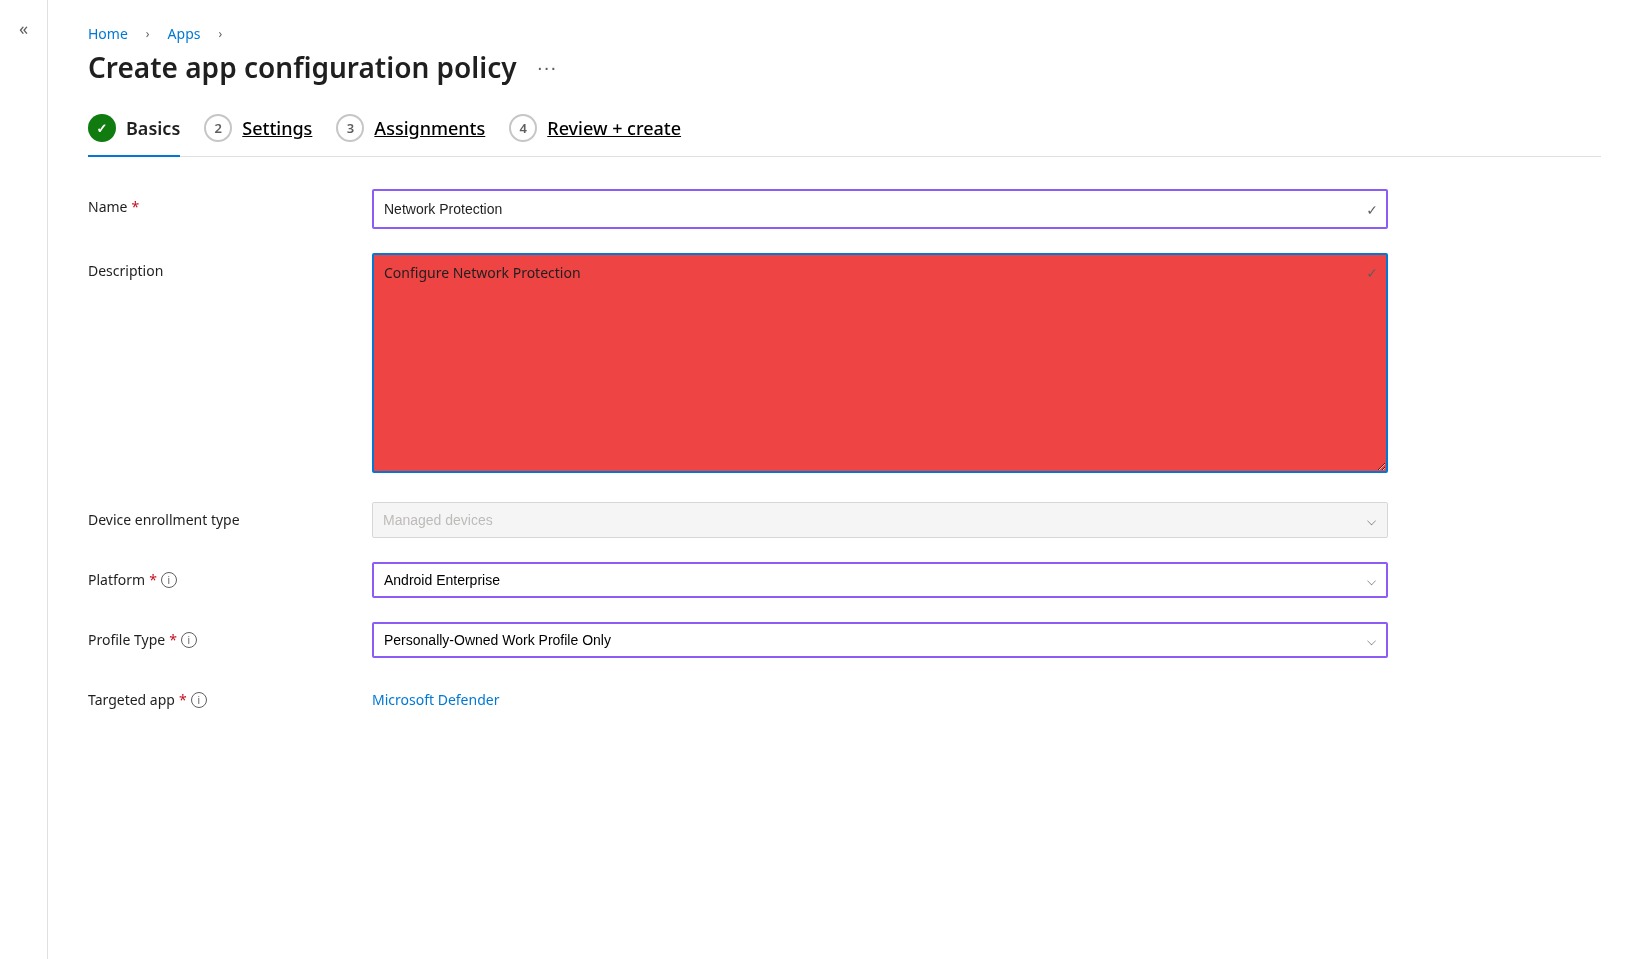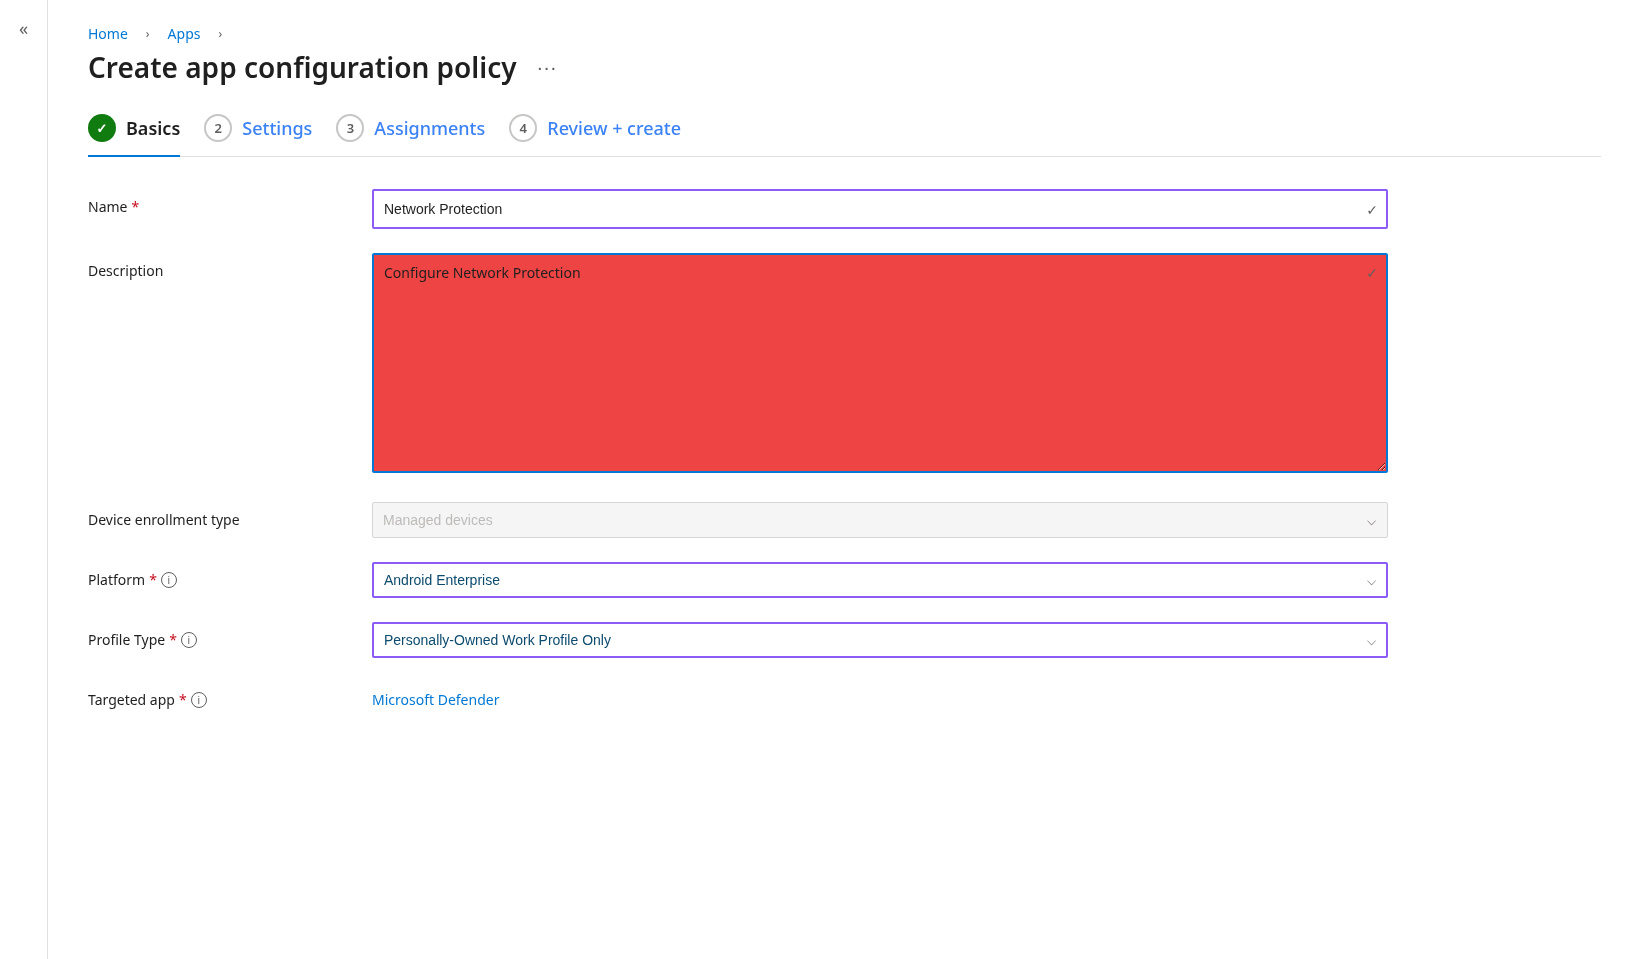--- a/index.html
+++ b/index.html
@@ -133,21 +133,22 @@
       border: 2px solid #c8c6c4;
     }
 
     .step-label {
       font-size: 18px;
       font-weight: 500;
       color: #1f1f1f;
     }
 
     .step:not(.active) .step-label {
-      color: #3b82f6;
+      color: #000000;
+      text-decoration: underline;
     }
 
     .step.active .step-label {
       color: #1f1f1f;
       font-weight: 600;
     }
 
     
     .form-container {
       max-width: 1300px;
@@ -242,21 +243,21 @@
       font-size: 14px;
     }
 
     .select-dropdown {
       width: 100%;
       padding: 6px 40px 6px 10px;
       font-size: 14px;
       border: 1px solid #8b5cf6;
       border-radius: 2px;
       outline: none;
-      color: #0c4a6e;
+      color: #000000;
       background: #fff;
       height: 36px;
       appearance: none;
       cursor: pointer;
     }
 
     .select-dropdown.disabled {
       background: #f3f2f1;
       color: #a19f9d;
       border: 1px solid #c8c6c4;

